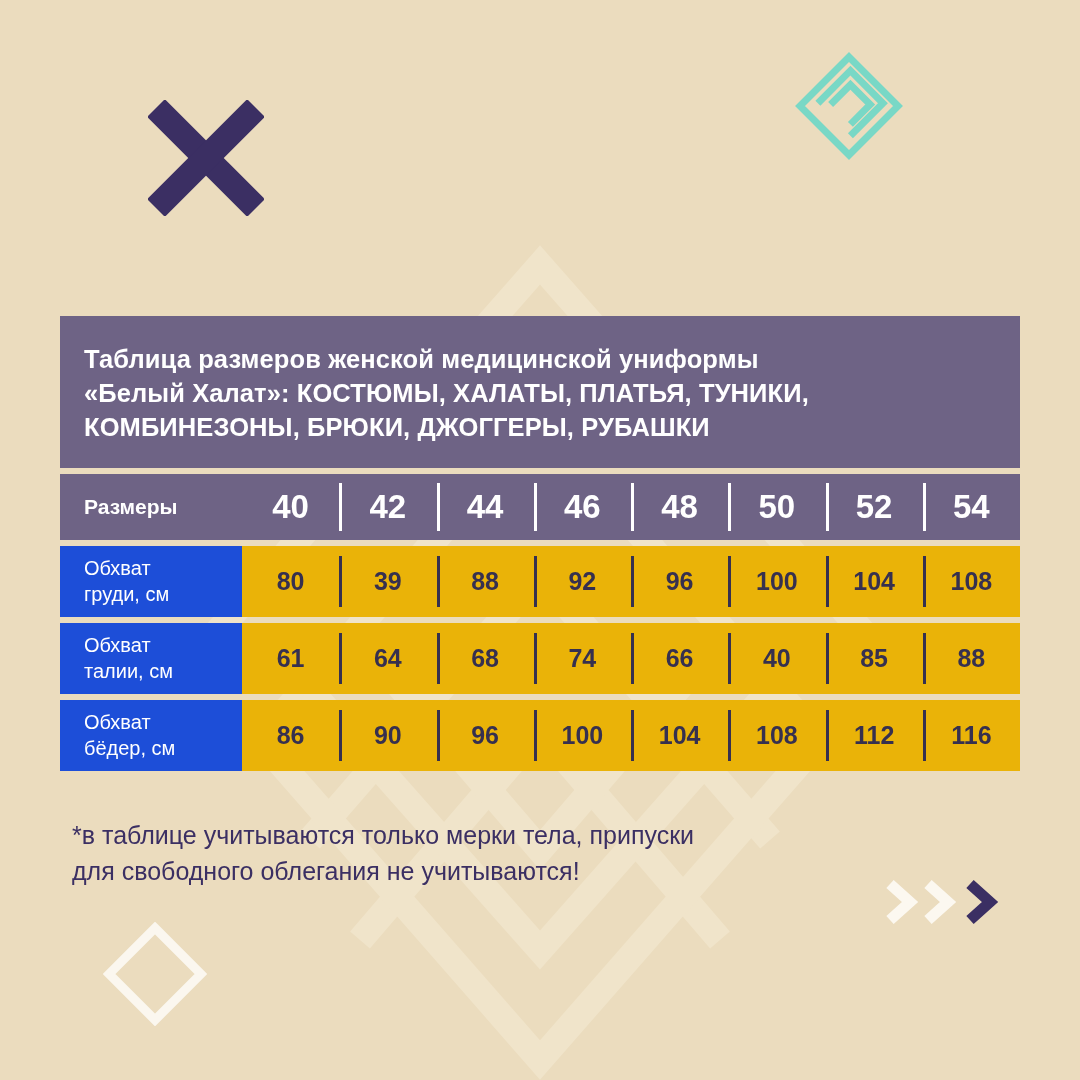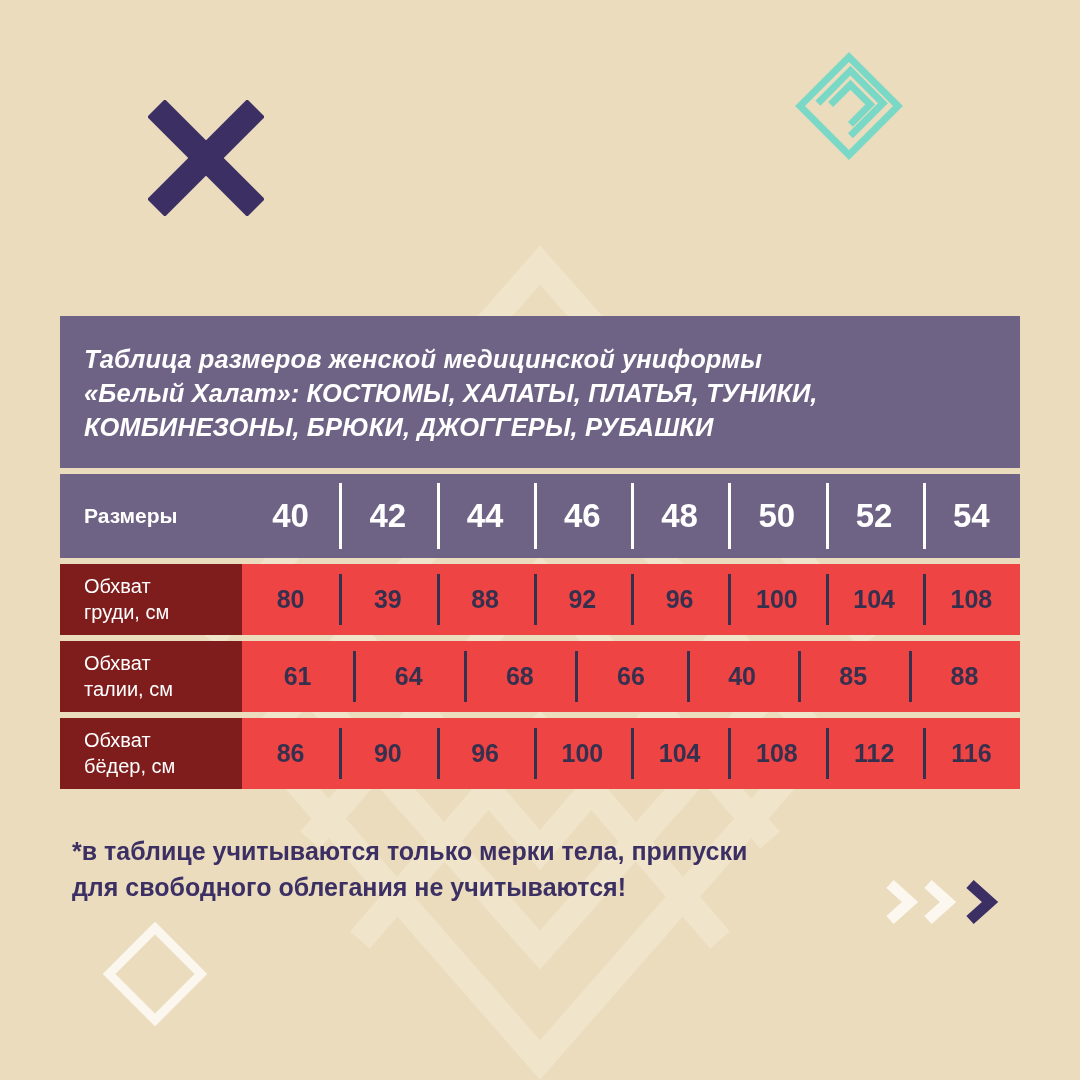--- a/index.html
+++ b/index.html
@@ -41,29 +41,28 @@
     padding:26px 24px 24px 24px;
     box-sizing:border-box;
   }
   .title-band .title-line{
     color:#FFFFFF;
     font-size:25.5px;
     font-weight:bold;
     line-height:1.34;
     letter-spacing:0.1px;
     white-space:nowrap;
-    font-style:italic;
   }
 
   .gap{height:6px;background:#EBDCBE;}
 
   .size-row{
     display:flex;
     background:#6E6385;
-    height:84px;
+    height:66px;
     align-items:stretch;
   }
   .size-row .label-cell{
     width:182px;
     display:flex;align-items:center;
     padding-left:24px;
     box-sizing:border-box;
     color:#FFFFFF;
     font-size:21px;
     font-weight:bold;
@@ -83,32 +82,32 @@
   }
 
   .data-row{
     display:flex;
     height:71px;
     margin-top:6px;
     align-items:stretch;
   }
   .data-row .row-label{
     width:182px;
-    background:#7f1d1d;
+    background:#1d4ed8;
     color:#FFFFFF;
     font-size:20px;
     line-height:1.28;
     display:flex;flex-direction:column;justify-content:center;
     padding-left:24px;
     box-sizing:border-box;
   }
   .data-row .cells{
     flex:1;
     display:flex;
-    background:#ef4444;
+    background:#eab308;
   }
   .data-row .cell{
     flex:1;
     display:flex;align-items:center;justify-content:center;
     color:#36304F;
     font-size:25px;
     font-weight:600;
     position:relative;
   }
   .data-row .cell + .cell::before{
@@ -118,23 +117,22 @@
   }
 
   
   .footnote{
     position:absolute;
     left:72px;top:818px;
     width:880px;
     z-index:2;
     color:#3B2F63;
     font-size:25px;
-    font-weight:bold;
+    font-weight:normal;
     line-height:1.42;
-    margin-top:16px;
   }
   .footnote .fn-line{white-space:nowrap;}
 </style>
 </head>
 <body>
 
 <div id="stage">
 
   <svg class="watermark" viewBox="0 0 1080 1080" preserveAspectRatio="none" aria-hidden="true">
     <g fill="none" stroke="#F0E4CA" stroke-width="26">
@@ -216,20 +214,21 @@
 
     <div class="data-row">
       <div class="row-label">
         <span>Обхват</span>
         <span>талии, см</span>
       </div>
       <div class="cells">
         <div class="cell">61</div>
         <div class="cell">64</div>
         <div class="cell">68</div>
+        <div class="cell">74</div>
         <div class="cell">66</div>
         <div class="cell">40</div>
         <div class="cell">85</div>
         <div class="cell">88</div>
       </div>
     </div>
 
     <div class="data-row">
       <div class="row-label">
         <span>Обхват</span>

